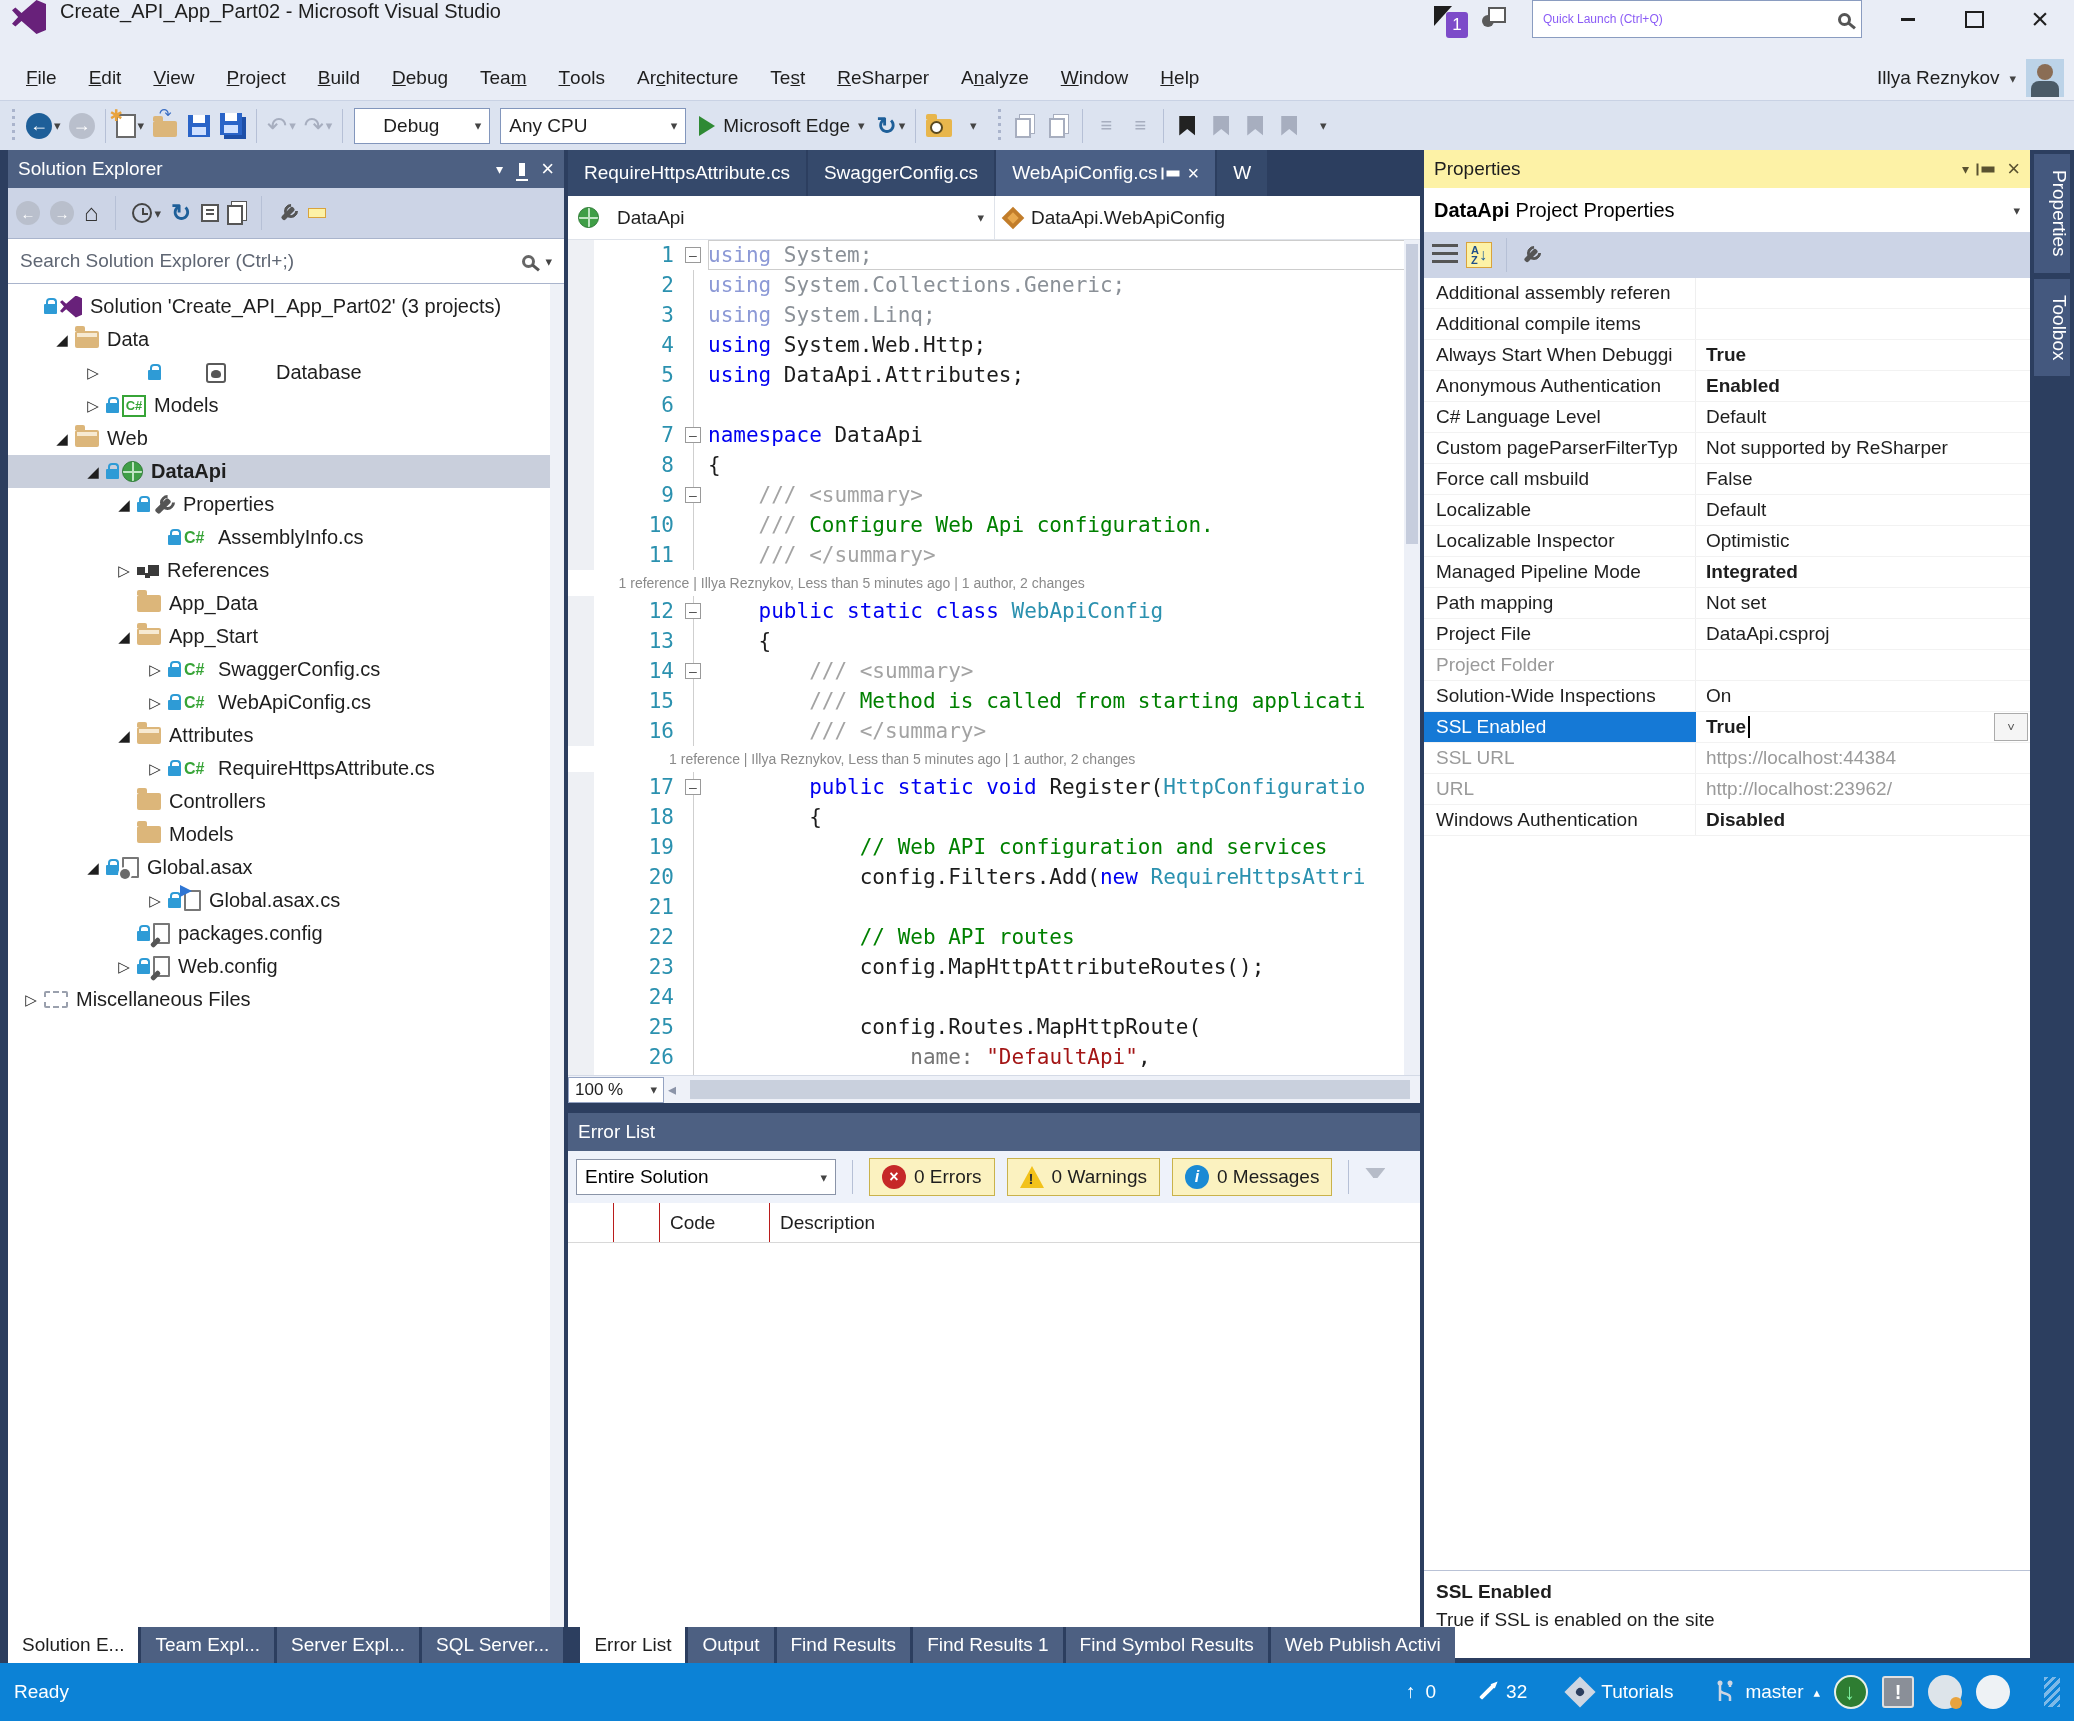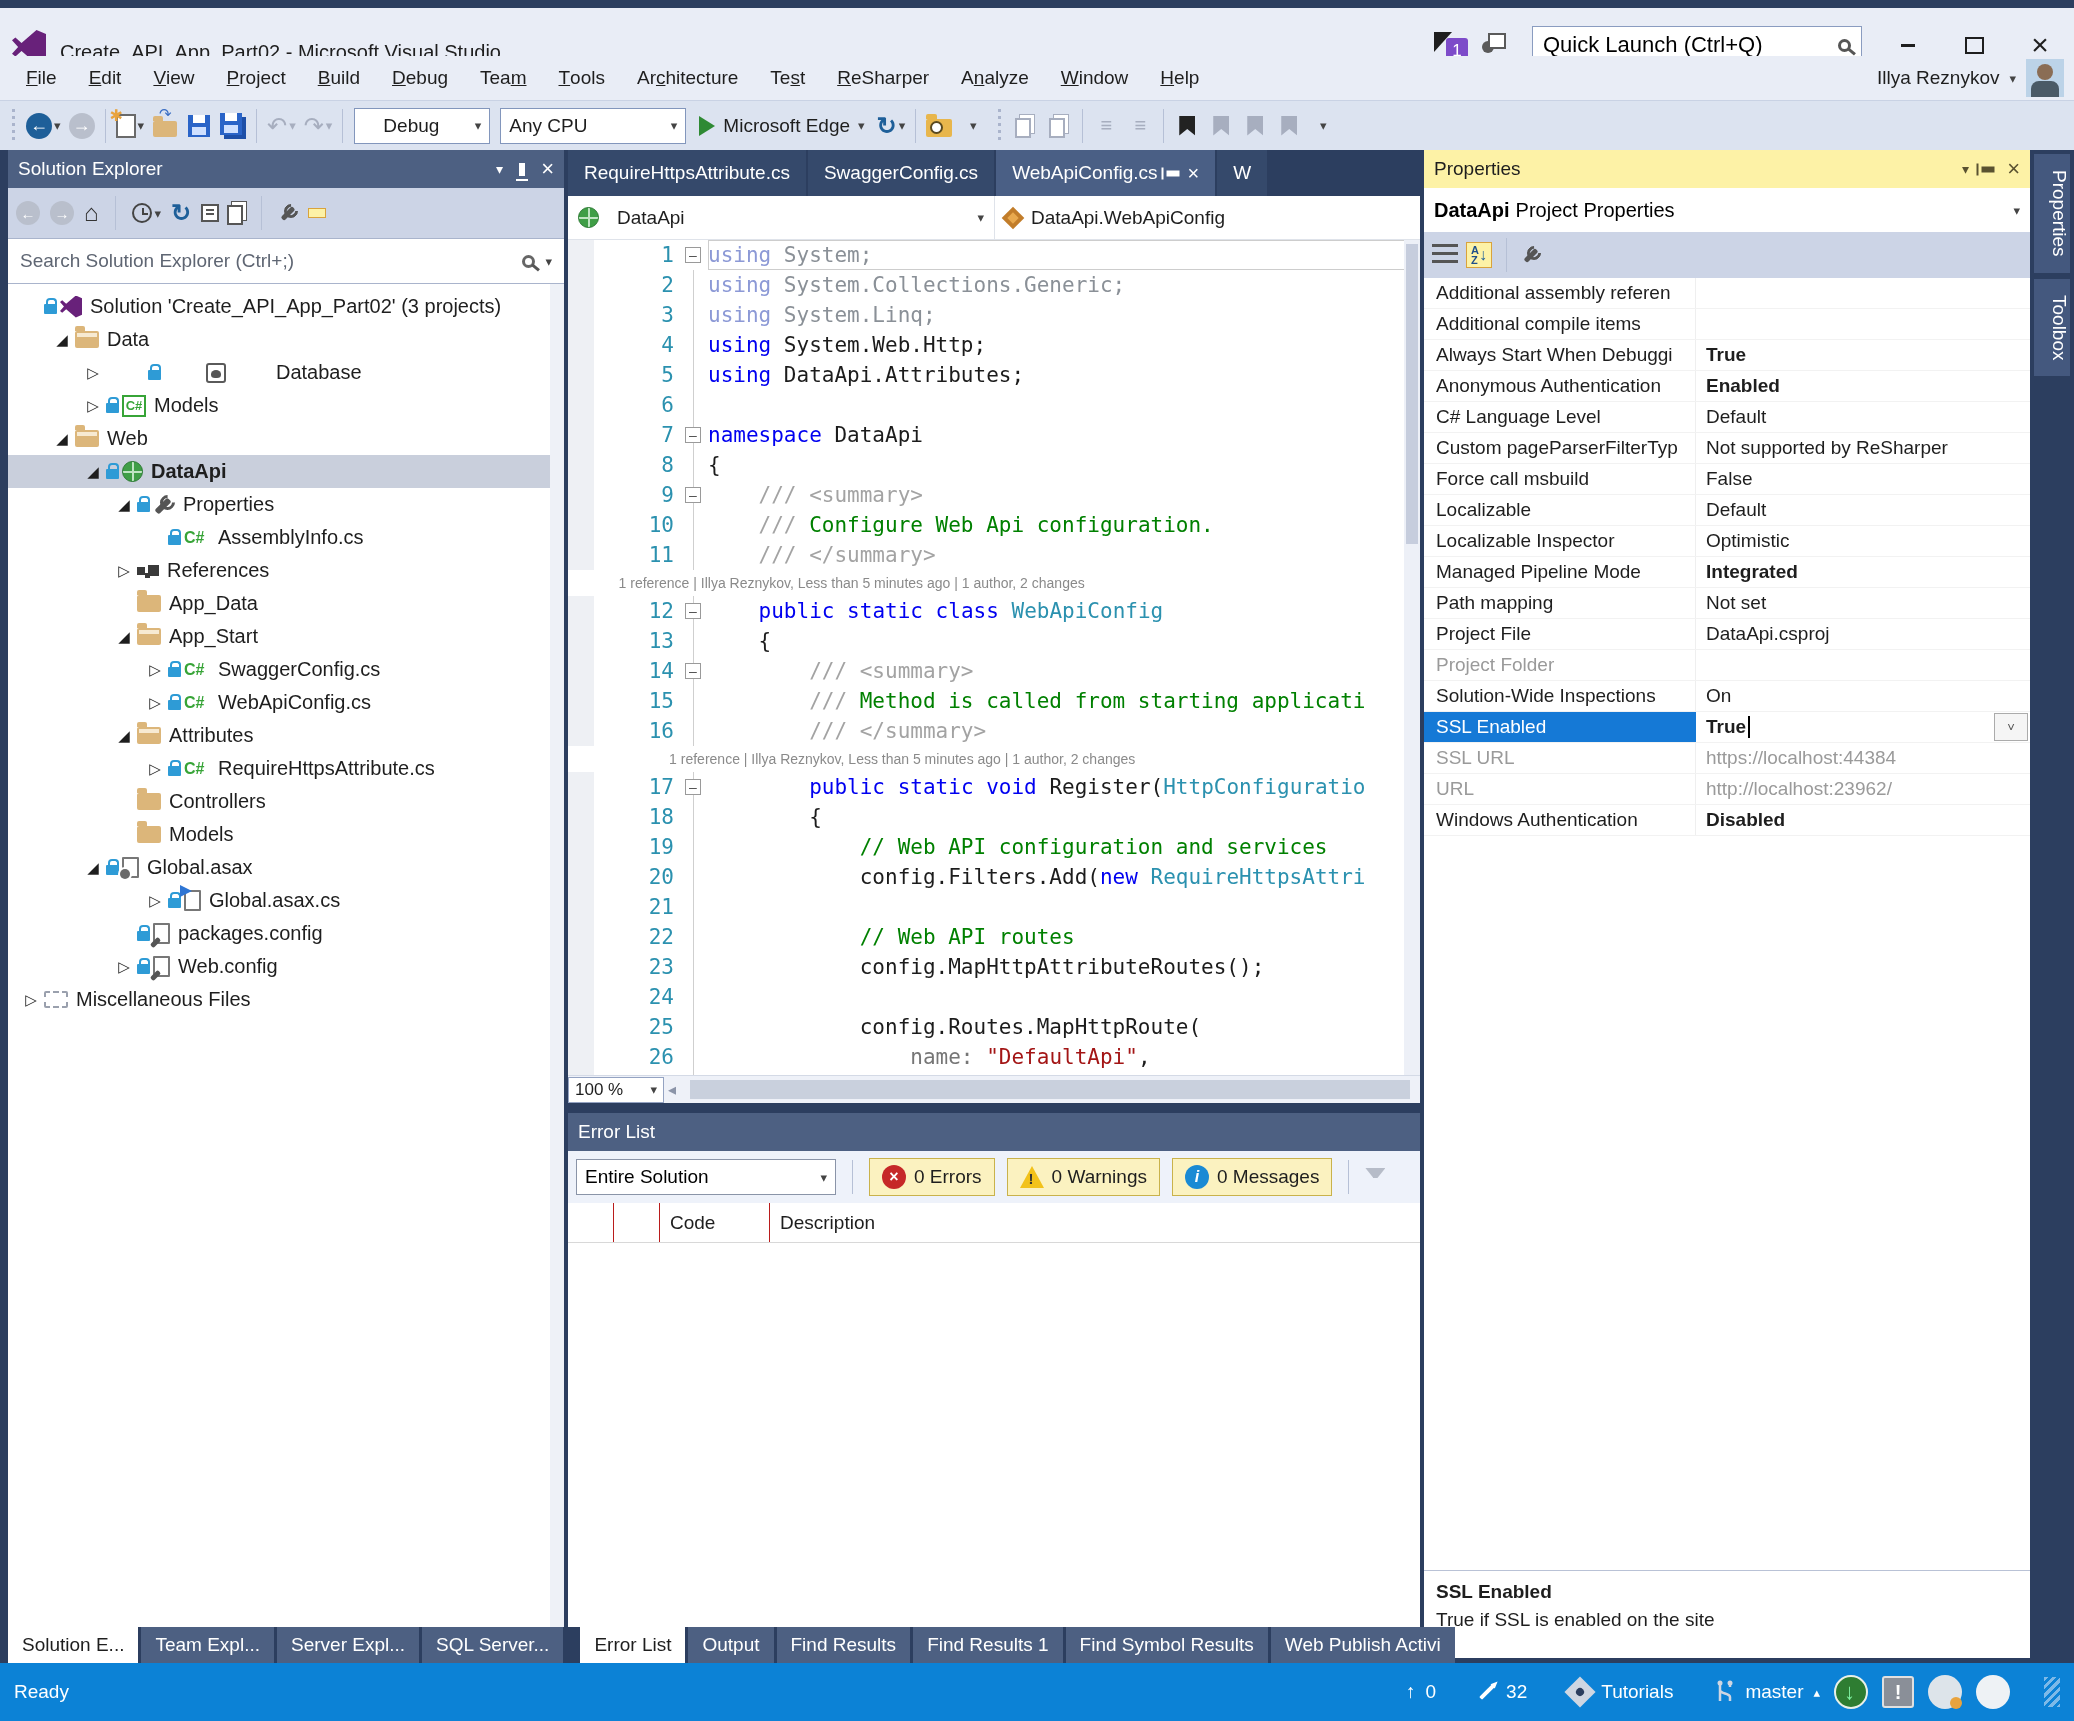--- a/index.html
+++ b/index.html
@@ -1,33 +1,33 @@
 <!DOCTYPE html>
 <html><head>
 <meta charset="utf-8">
 <style>
   * { margin:0; padding:0; box-sizing:border-box; }
   html,body { width:2074px; height:1721px; }
   body { font-family:"Liberation Sans", sans-serif; overflow:hidden; }
   #app { position:relative; width:2074px; height:1721px; background:#2c3e5f; overflow:hidden; }
 
   
-  #titlebar { position:absolute; left:0; top:8px; width:100%; height:56px; background:#e9edf6; display:flex; align-items:flex-end; }
+  #titlebar { position:absolute; left:0; top:0; width:100%; height:56px; background:#e9edf6; display:flex; align-items:flex-start; }
   #vs-logo { width:34px; height:34px; margin:0 14px 0 12px; background:#68217a;
     clip-path:polygon(72% 0, 100% 12%, 100% 88%, 72% 100%, 28% 62%, 10% 78%, 0 70%, 18% 50%, 0 30%, 10% 22%, 28% 38%); }
   #window-title { font-size:20px; color:#1e1e1e; }
   #title-right { margin-left:auto; display:flex; align-items:center; gap:26px; padding-right:14px; }
   .flag-icon { position:relative; width:20px; height:26px; }
   .flag-icon::before { content:""; position:absolute; left:0; top:0; border-left:18px solid #1e1e1e; border-bottom:20px solid transparent; }
   .flag-badge { position:absolute; right:-14px; top:6px; min-width:22px; height:26px; background:#7d4bc9; color:#fff; font-size:17px; display:flex; align-items:center; justify-content:center; border-radius:3px; padding:0 4px; }
   .feedback-icon { width:26px; height:24px; position:relative; }
   .feedback-icon::before { content:""; position:absolute; left:2px; top:8px; width:12px; height:12px; border-radius:50%; background:#5a5a5a; }
   .feedback-icon::after { content:""; position:absolute; right:0; top:0; width:14px; height:12px; border:2px solid #5a5a5a; background:#fff; }
   #quick-launch { width:330px; height:38px; background:#fff; border:1px solid #8a9cc0; display:flex; align-items:center; padding:0 10px; gap:8px; }
-  #quick-launch .ql-text { flex:1; color:#000000; font-size:22px; }
+  #quick-launch .ql-text { flex:1; color:#8b5cf6; font-size:12px; }
   .mag-icon { width:13px; height:13px; border:3px solid #555; border-radius:50%; position:relative; flex:none; }
   .mag-icon::after { content:""; position:absolute; width:9px; height:3px; background:#555; transform:rotate(40deg); right:-8px; bottom:-4px; }
   .win-btn { width:40px; height:34px; display:flex; align-items:center; justify-content:center; color:#1e1e1e; font-size:22px; }
   .win-min::before { content:""; width:14px; height:3px; background:#1e1e1e; }
   .win-max::before { content:""; width:15px; height:13px; border:2px solid #1e1e1e; }
 
   
   #menubar { position:absolute; left:0; top:56px; width:100%; height:44px; background:#e9edf6; display:flex; align-items:center; padding-left:10px; }
   .menu-item { font-size:19px; color:#1e1e1e; padding:0 16px; height:100%; display:flex; align-items:center; }
   .menu-item u { text-decoration:underline; }

